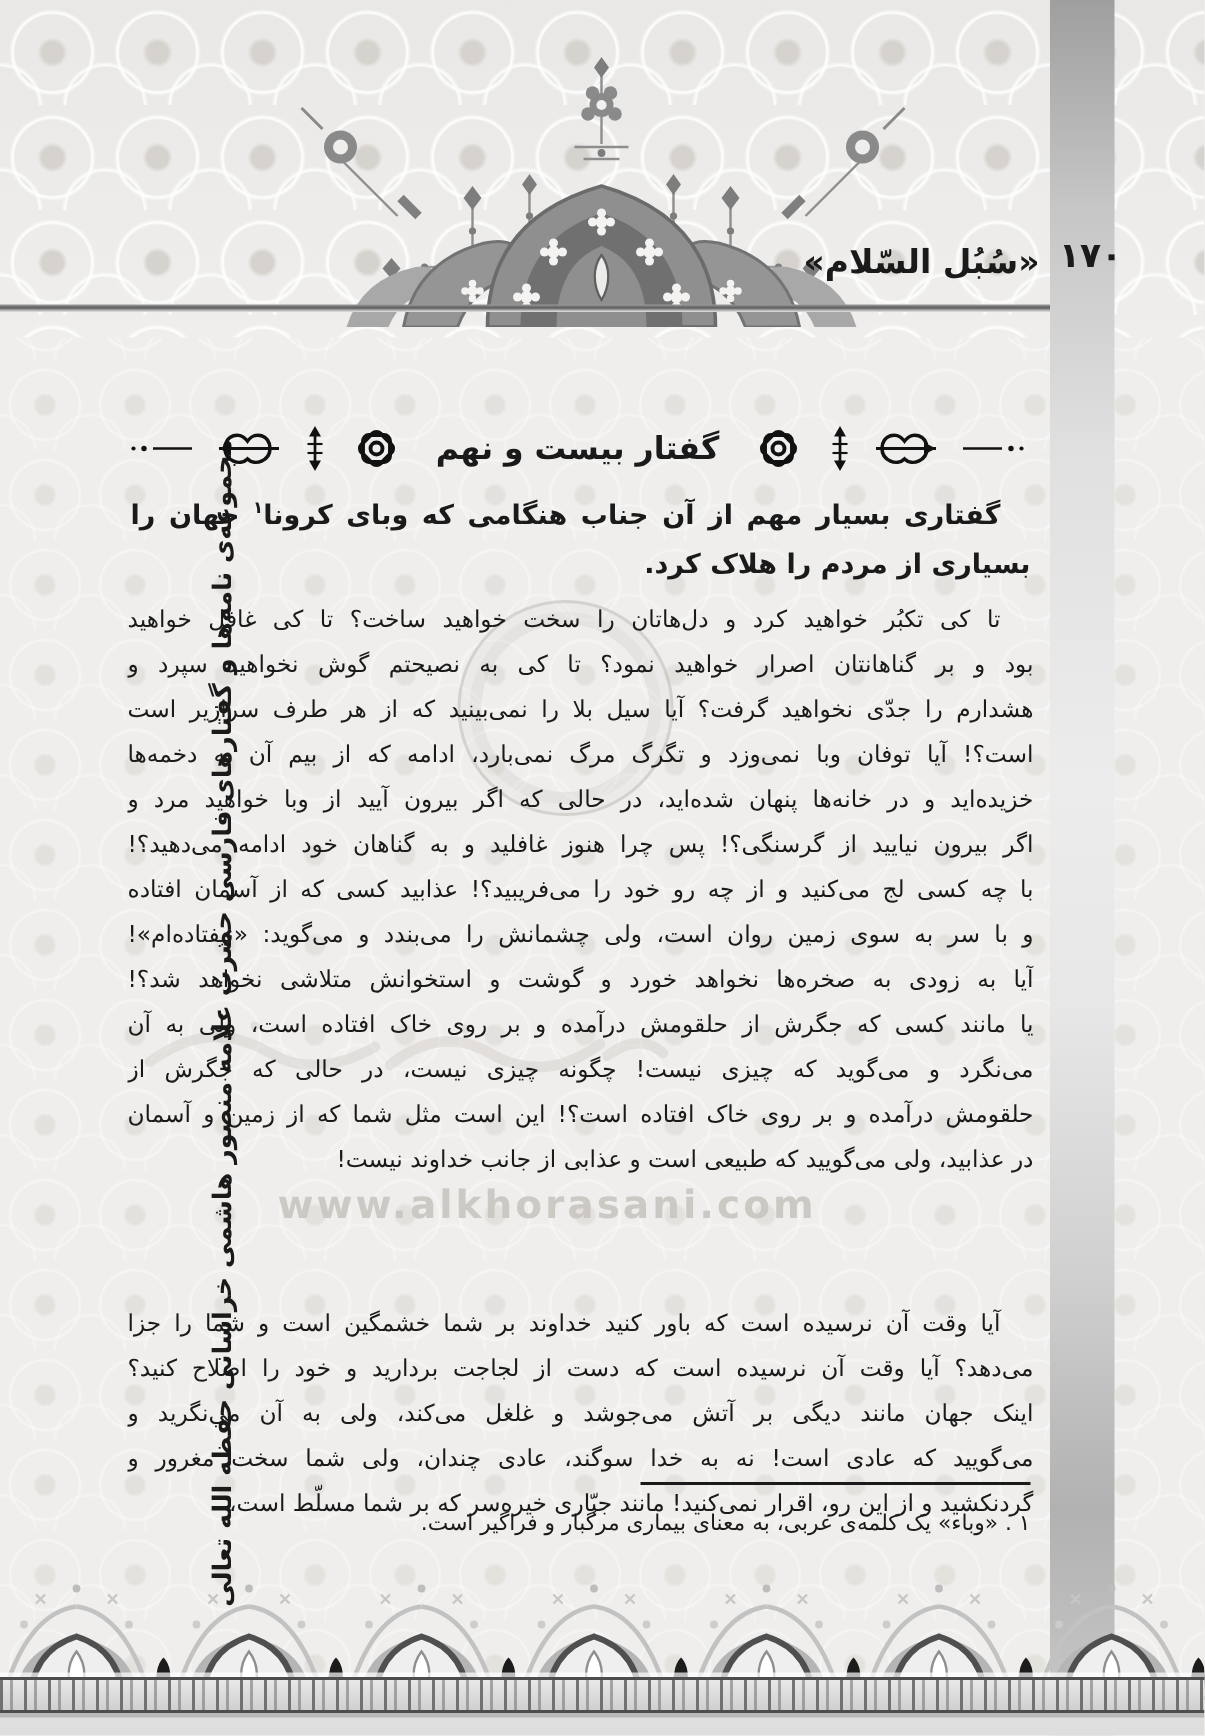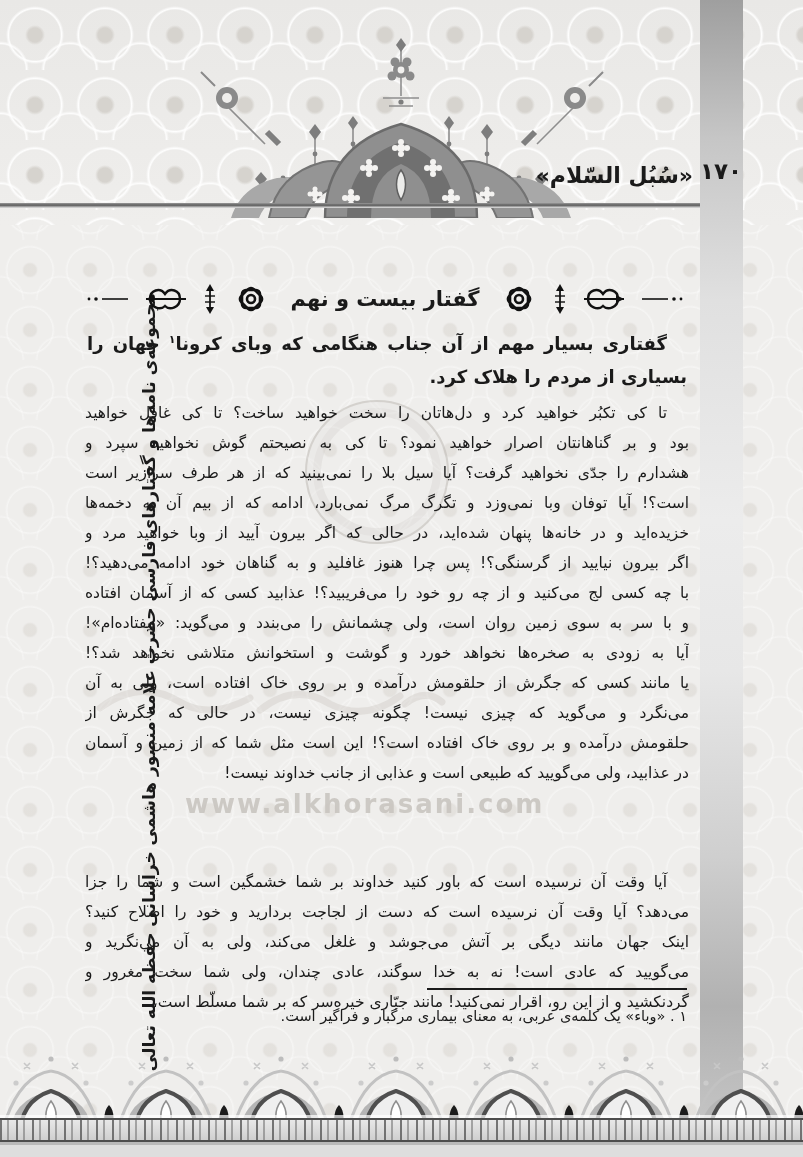--- a/index.html
+++ b/index.html
@@ -29,21 +29,21 @@
       linear-gradient(180deg,#e9e8e6,#efeeec);
     background-size:70px 70px,70px 70px,70px 70px,70px 70px,100% 100%;
   }
   
   .edgebar{
     position:absolute;top:0;left:700px;width:43px;height:1157px;z-index:2;
     background:linear-gradient(180deg,#9f9f9f 0%,#c6c6c6 12%,#e0e0e0 26%,#ececec 45%,#e7e7e7 58%,#cfcfcf 74%,#b1b1b1 87%,#c2c2c2 96%,#cfcfcf 100%);
   }
   .pagenum{
     position:absolute;top:158px;left:700px;width:54px;z-index:3;
-    text-align:left;font-weight:bold;font-size:23px;letter-spacing:1px;
+    text-align:center;font-weight:bold;font-size:23px;letter-spacing:1px;
   }
   .booktitle{
     position:absolute;top:163px;right:110px;z-index:3;
     font-weight:bold;font-size:22px;
   }
   .headrule{
     position:absolute;top:203px;left:0;width:700px;height:5px;z-index:3;
     background:linear-gradient(180deg,#9a9a9a 0%,#5c5c5c 45%,#b9b9b9 80%,#e2e2e2 100%);
   }
   

